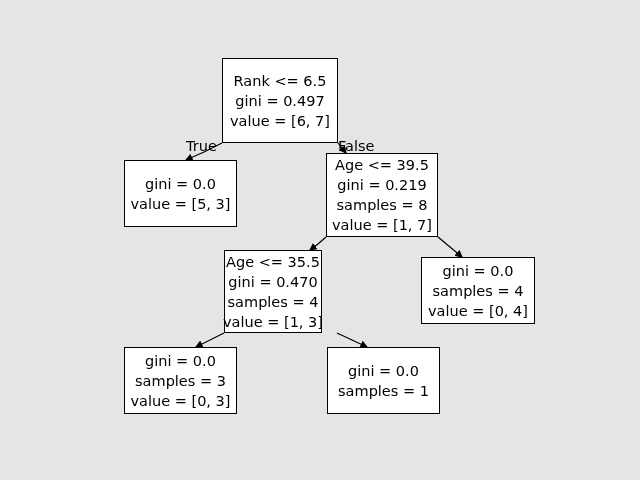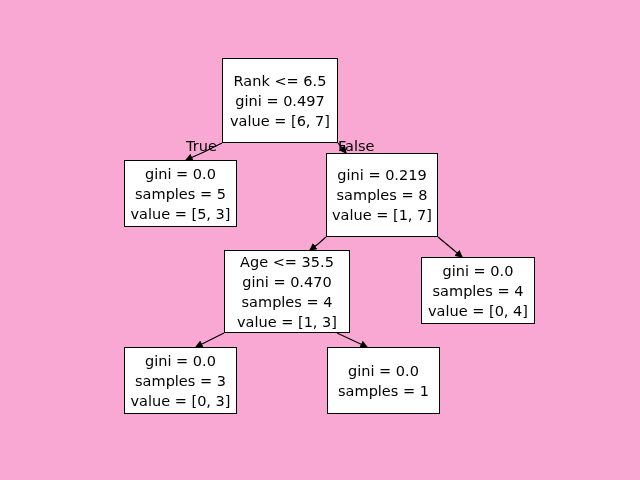--- a/index.html
+++ b/index.html
@@ -11,21 +11,21 @@
   body {
     width: 640px;
     height: 480px;
     overflow: hidden;
     font-family: "DejaVu Sans", sans-serif;
   }
   #canvas {
     position: relative;
     width: 640px;
     height: 480px;
-    background: #f9a8d4;
+    background: #e5e5e5;
   }
   #edges {
     position: absolute;
     left: 0;
     top: 0;
     width: 640px;
     height: 480px;
   }
   .node {
     position: absolute;
@@ -52,21 +52,21 @@
     background: transparent;
     white-space: nowrap;
     line-height: 1;
     margin-top: 8px;
   }
 
   
   #node-root      { left: 222px; top: 58px;  width: 116px; height: 85px; }
   #node-left      { left: 124px; top: 160px; width: 113px; height: 67px; }
   #node-right     { left: 326px; top: 153px; width: 112px; height: 84px; }
-  #node-mid       { left: 224px; top: 250px; width: 126px; height: 83px; }
+  #node-mid       { left: 224px; top: 250px; width: 98px; height: 83px; }
   #node-rightleaf { left: 421px; top: 257px; width: 114px; height: 67px; }
   #node-ll        { left: 124px; top: 347px; width: 113px; height: 67px; }
   #node-lr        { left: 327px; top: 347px; width: 113px; height: 67px; }
 
   
   #label-true  { left: 186px; top: 131px; }
   #label-false { left: 338px; top: 131px; }
 </style>
 </head>
 <body>
@@ -94,25 +94,25 @@
   </svg>
 
   <div class="node" id="node-root">
     <span class="line">Rank &lt;= 6.5</span>
     <span class="line">gini = 0.497</span>
     <span class="line">value = [6, 7]</span>
   </div>
 
   <div class="node" id="node-left">
     <span class="line">gini = 0.0</span>
-    <span class="line">samples = 5</span>
     <span class="line">value = [5, 3]</span>
   </div>
 
   <div class="node" id="node-right">
+    <span class="line">Age &lt;= 39.5</span>
     <span class="line">gini = 0.219</span>
     <span class="line">samples = 8</span>
     <span class="line">value = [1, 7]</span>
   </div>
 
   <div class="node" id="node-mid">
     <span class="line">Age &lt;= 35.5</span>
     <span class="line">gini = 0.470</span>
     <span class="line">samples = 4</span>
     <span class="line">value = [1, 3]</span>

